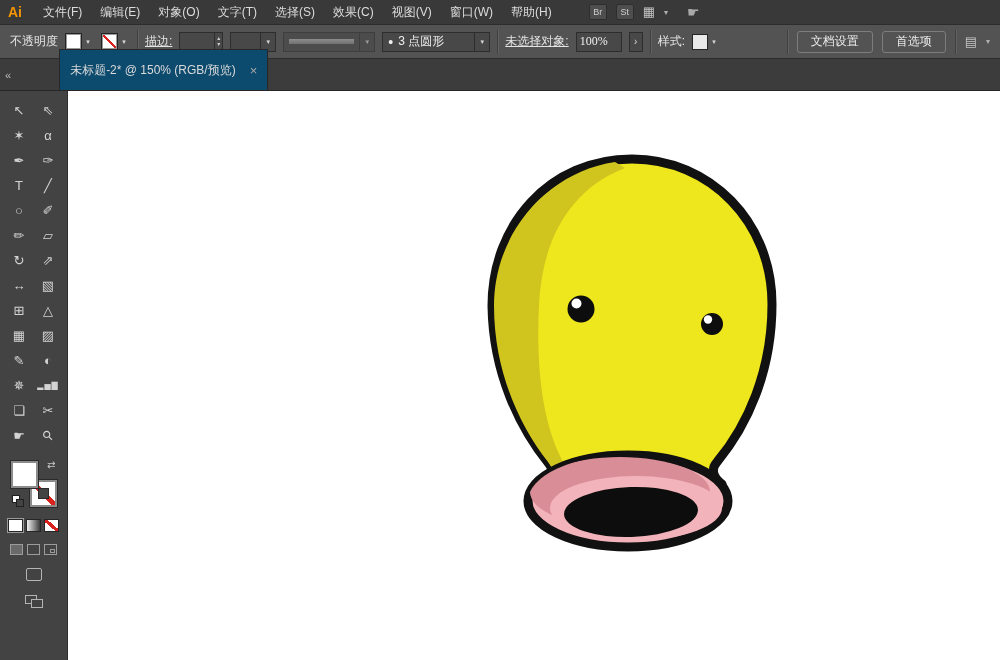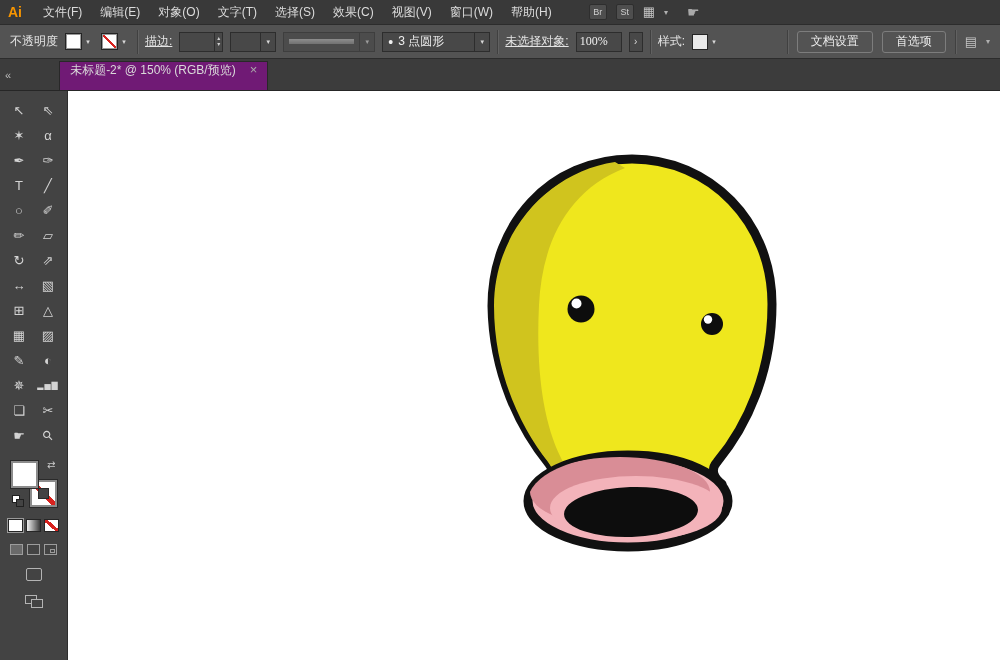--- a/index.html
+++ b/index.html
@@ -50,22 +50,22 @@
   .style-swatch { width:16px; height:16px; background:#e9e9e9; border:1px solid #242424; }
   .ctl-btn { height:22px; padding:0 13px; border:1px solid #7d7d7d; border-radius:3px;
     color:#ececec; font-size:12px; display:flex; align-items:center; background:transparent; }
   .cb-right { margin-left:auto; display:flex; align-items:center; gap:9px; }
 
   
   .tabstrip { height:32px; background:#3c3c3c; border-bottom:1px solid #262626;
     display:flex; align-items:flex-end; }
   .collapse { color:#bdbdbd; font-size:11px; padding:0 4px 9px 5px; }
   .tab-spacer { width:44px; }
-  .doc-tab { height:29px; background:#701a75; border:1px solid #282828; border-bottom:none;
-    display:flex; gap:14px; padding:0 10px; color:#d9d9d9;
+  .doc-tab { height:41px; background:#0c4a6e; border:1px solid #282828; border-bottom:none;
+    display:flex; align-items:center; gap:14px; padding:0 10px; color:#d9d9d9;
     font-size:12px; }
   .tab-close { color:#aaaaaa; font-size:13px; }
 
   
   .main { display:flex; height:569px; }
   .toolspanel { width:68px; background:#434343; border-right:1px solid #2e2e2e;
     display:flex; flex-direction:column; align-items:center; padding-top:7px; flex:none; }
   .tools-grid { display:grid; grid-template-columns:29px 29px; }
   .tool-cell { width:29px; height:25px; display:flex; align-items:center;
     justify-content:center; color:#d4d4d4; font-size:13px; }

